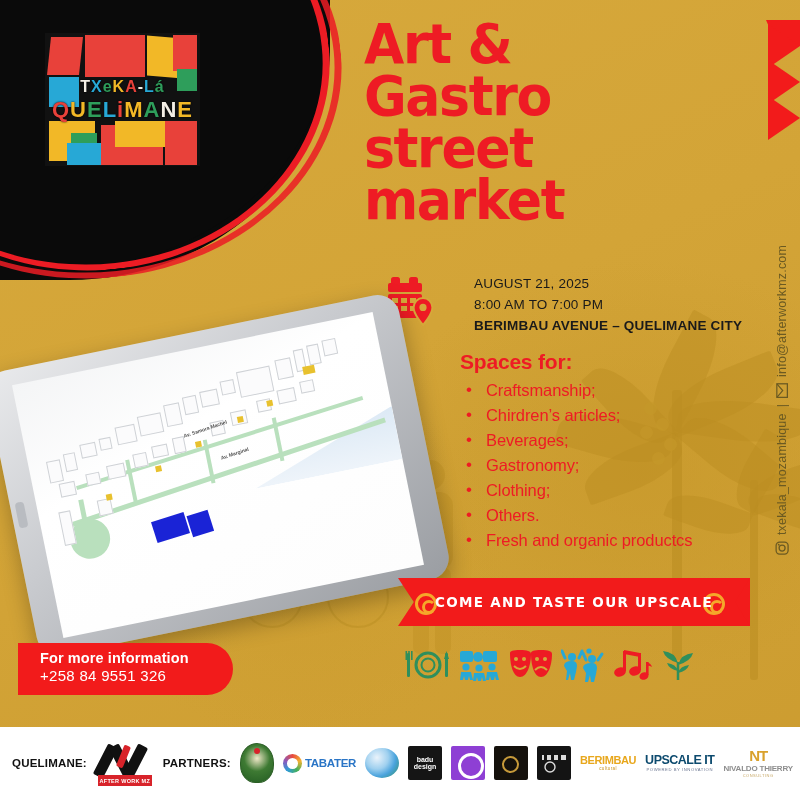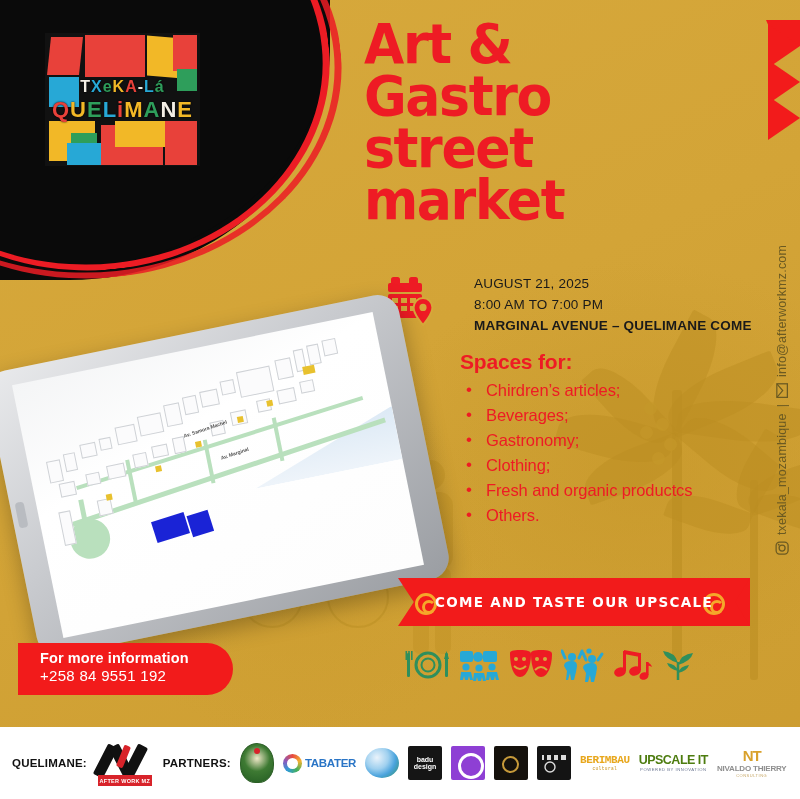--- a/index.html
+++ b/index.html
@@ -273,26 +273,26 @@
   .dark1{
     background:#15110c; border-radius:2px; position:relative;
   }
   .dark1:after{
     content:""; position:absolute; left:8px; top:10px;
     width:13px;height:13px;border-radius:50%;
     border:2px solid #c79a3a;
   }
   .dark2{ background:#141414; border-radius:2px; }
   .berimbau{
-    display:flex; flex-direction:column; align-items:center; line-height:1;font-family:Liberation Mono, monospace;
+    display:flex; flex-direction:column; align-items:center; line-height:1;
   }
   .b-t{ font-size:11px; font-weight:bold; color:#e8a71c; letter-spacing:-.4px; }
   .b-s{ font-size:4.5px; color:#c8911a; letter-spacing:.4px; margin-top:1px; }
   .upscale{ display:flex; flex-direction:column; align-items:center; line-height:1; }
-  .u-t{ font-size:12.5px; font-weight:bold; color:#4d7c0f; letter-spacing:-.5px; }
+  .u-t{ font-size:12.5px; font-weight:bold; color:#0c4a6e; letter-spacing:-.5px; }
   .u-s{ font-size:4.2px; color:#6a7590; letter-spacing:.55px; margin-top:2px; }
   .nivaldo{ display:flex; flex-direction:column; align-items:center; line-height:1; }
   .n-m{ font-size:15px; font-weight:bold; color:#d9a12c; letter-spacing:-1px; }
   .n-t{ font-size:8px; font-weight:bold; color:#8e8e8e; letter-spacing:-.2px; margin-top:2px; }
   .n-s{ font-size:4px; color:#c7a765; letter-spacing:.5px; margin-top:1px; }
 </style>
 </head>
 <body>
 
 <div id="poster">
@@ -388,33 +388,34 @@
         <rect x="5" y="34" width="6" height="5" fill="#d6a83a"></rect>
         <rect x="14" y="34" width="6" height="5" fill="#d6a83a"></rect>
         <rect x="23" y="34" width="6" height="5" fill="#d6a83a"></rect>
         <path d="M36 26c-5.2 0-9.4 4.2-9.4 9.4 0 7 9.4 17.6 9.4 17.6s9.4-10.6 9.4-17.6c0-5.2-4.2-9.4-9.4-9.4z" fill="#ee1b24" stroke="#d6a83a" stroke-width="2"></path>
         <circle cx="36" cy="35.4" r="3.6" fill="#d6a83a"></circle>
       </svg>
     </div>
     <div class="meta-txt">
       <div class="meta-line">AUGUST 21, 2025</div>
       <div class="meta-line">8:00 AM TO 7:00 PM</div>
-      <div class="meta-line bold">MARGINAL AVENUE – QUELIMANE COME</div>
+      <div class="meta-line bold">BERIMBAU AVENUE – QUELIMANE CITY</div>
     </div>
   </div>
 
   <div class="spaces">
     <h3>Spaces for:</h3>
     <ul>
+      <li>Craftsmanship;</li>
       <li>Chirdren’s articles;</li>
       <li>Beverages;</li>
       <li>Gastronomy;</li>
       <li>Clothing;</li>
+      <li>Others.</li>
       <li>Fresh and organic productcs</li>
-      <li>Others.</li>
     </ul>
   </div>
 
   <div class="tablet-wrap">
     <div class="tablet">
       <div class="btn-side"></div>
       <div class="screen">
         <div class="water" style="right:0;top:96px;width:150px;height:54px;clip-path:polygon(100% 0,100% 100%,0 100%);"></div>
 
         <div class="road" style="left:30px;top:126px;width:330px;height:5px;transform:rotate(-7deg);"></div>
@@ -545,21 +546,21 @@
         <path d="M17 14 Q4 10 2 2 Q14 3 17 14z" fill="#2f8f5c"></path>
         <path d="M17 16 Q30 12 32 4 Q20 5 17 16z" fill="#2f8f5c"></path>
         <path d="M17 22 Q8 20 6 14 Q15 15 17 22z" fill="#2f8f5c"></path>
         <path d="M17 24 Q26 22 28 16 Q19 17 17 24z" fill="#2f8f5c"></path>
       </svg>
     </span>
   </div>
 
   <div class="contact">
     <div class="t1">For more information</div>
-    <div class="t2">+258 84 9551 192</div>
+    <div class="t2">+258 84 9551 326</div>
   </div>
 
   <div class="side">
     <div class="side-inner">
       <span>
         <svg width="14" height="14" viewBox="0 0 14 14">
           <rect x="1" y="1" width="12" height="12" rx="3.5" fill="none" stroke="#6b5a22" stroke-width="1.3"></rect>
           <circle cx="7" cy="7" r="3" fill="none" stroke="#6b5a22" stroke-width="1.3"></circle>
           <circle cx="10.4" cy="3.6" r="0.9" fill="#6b5a22"></circle>
         </svg>

